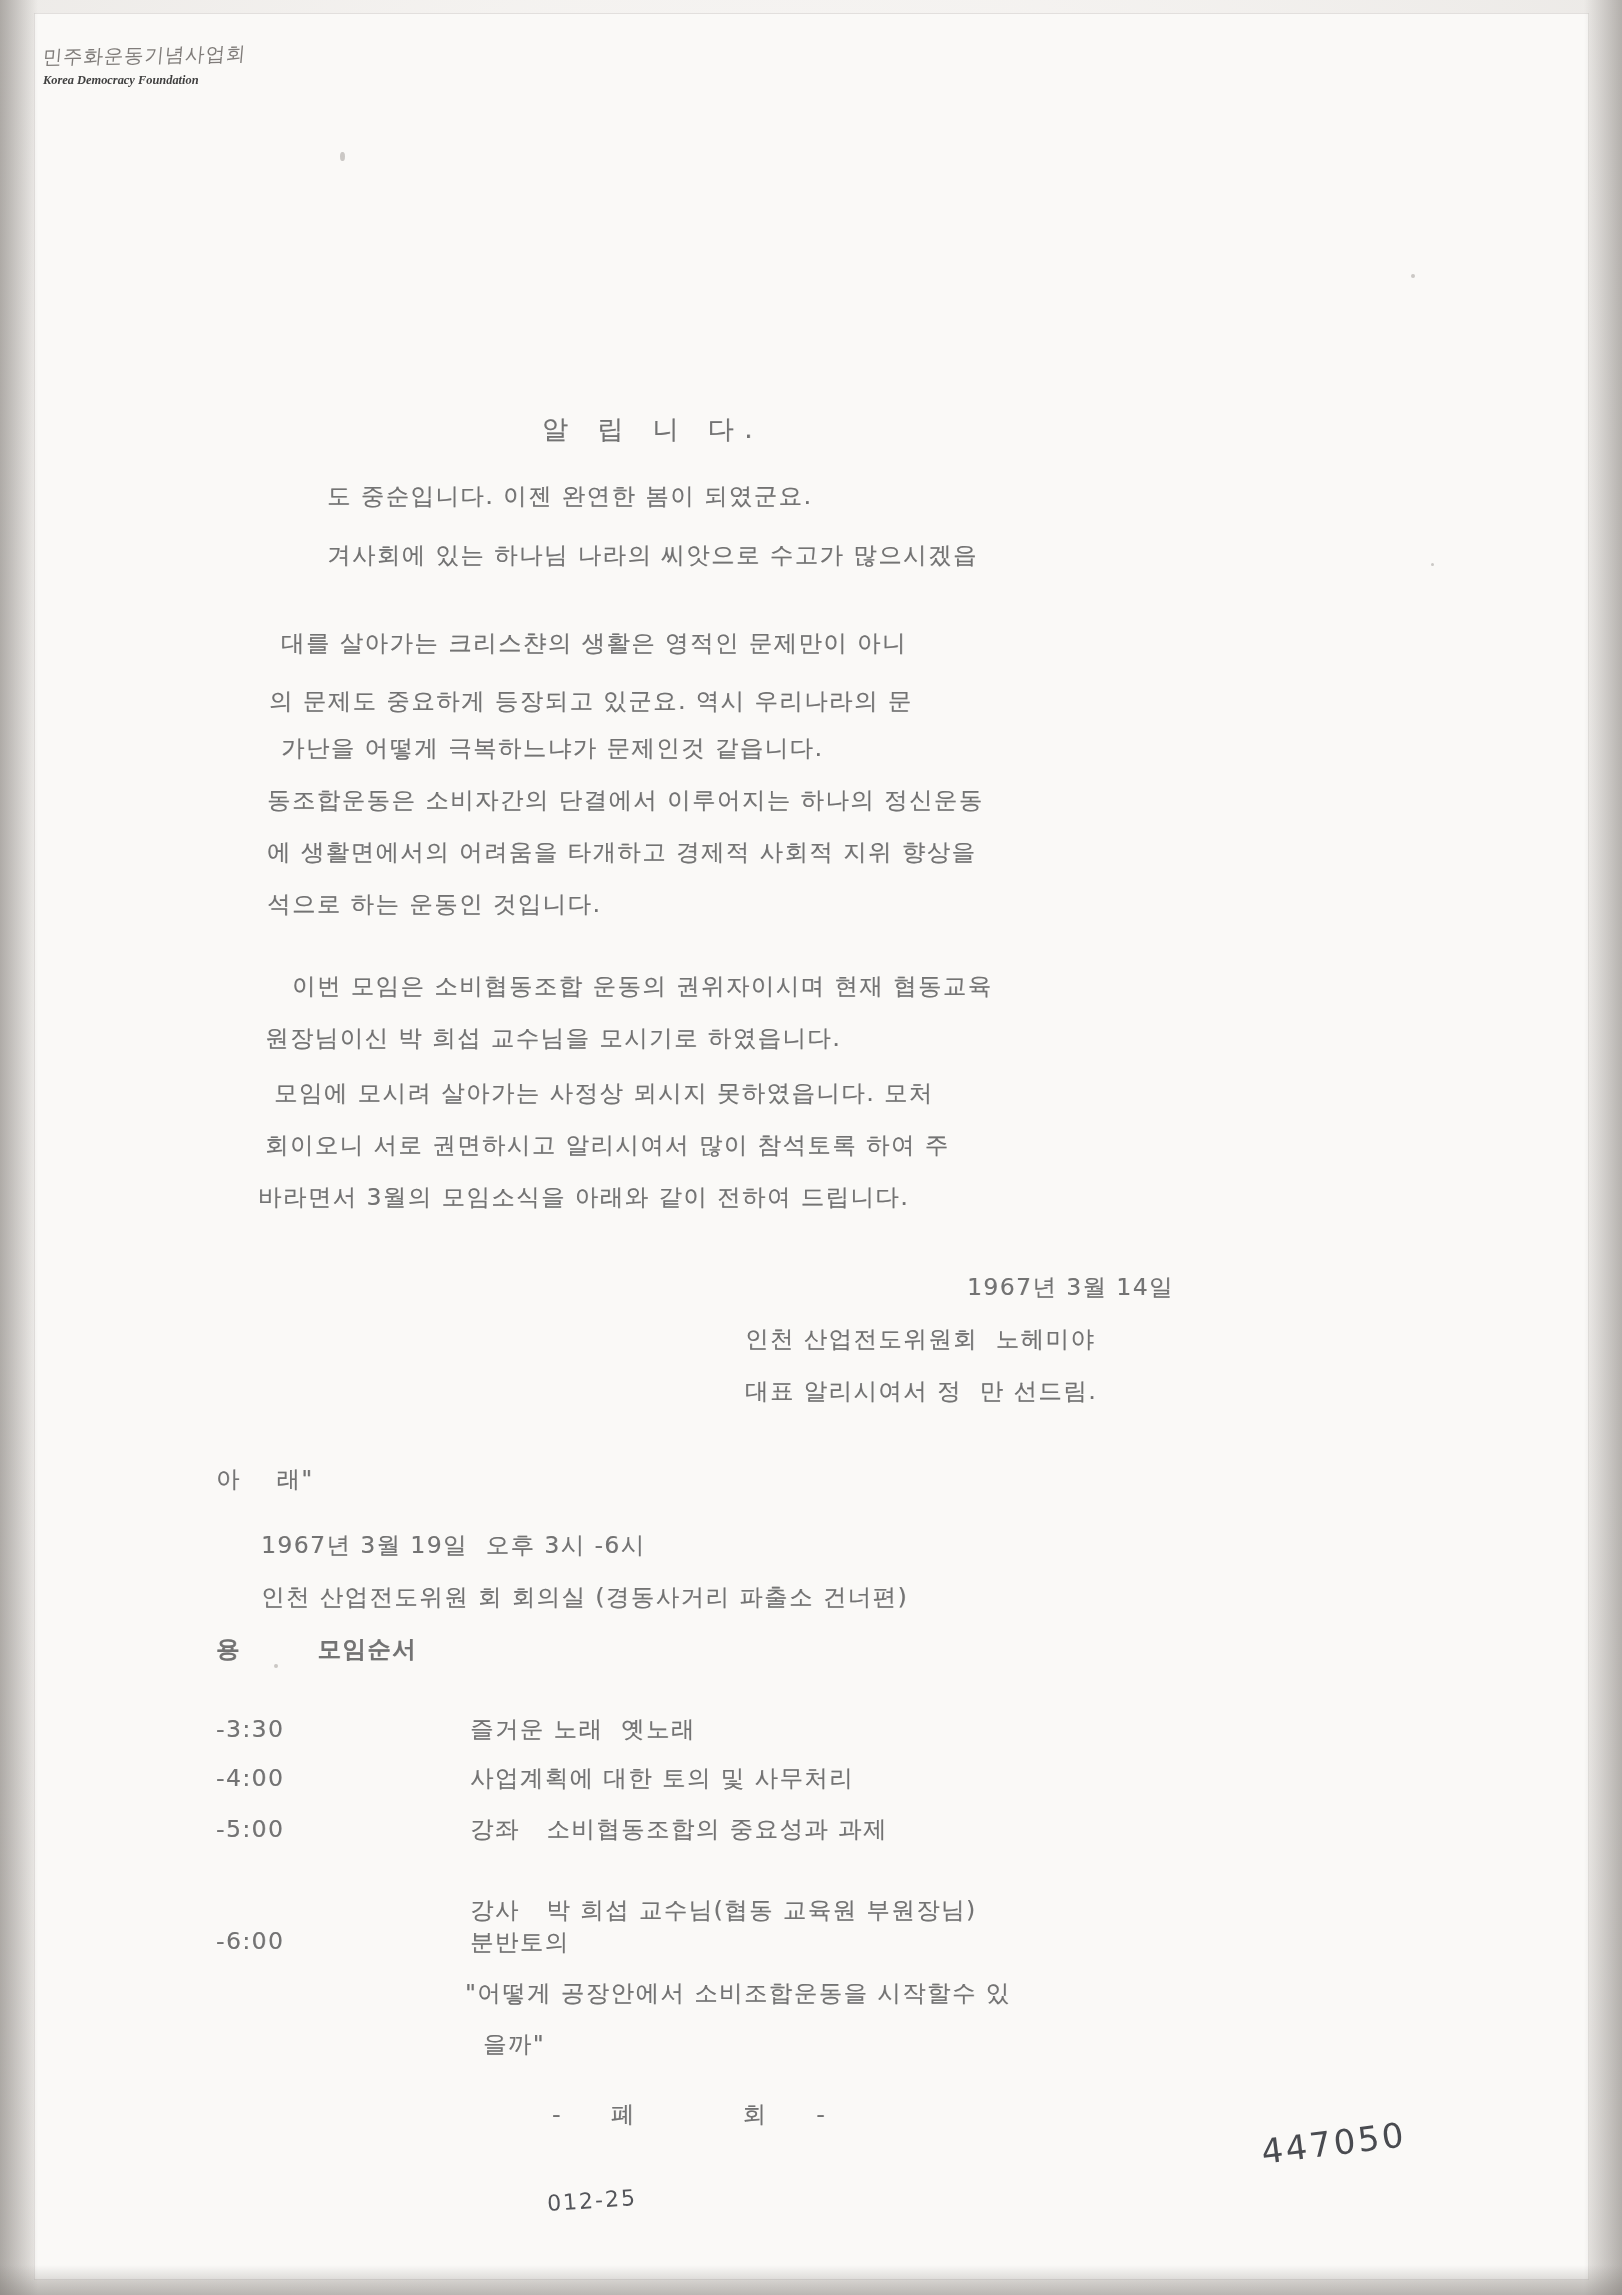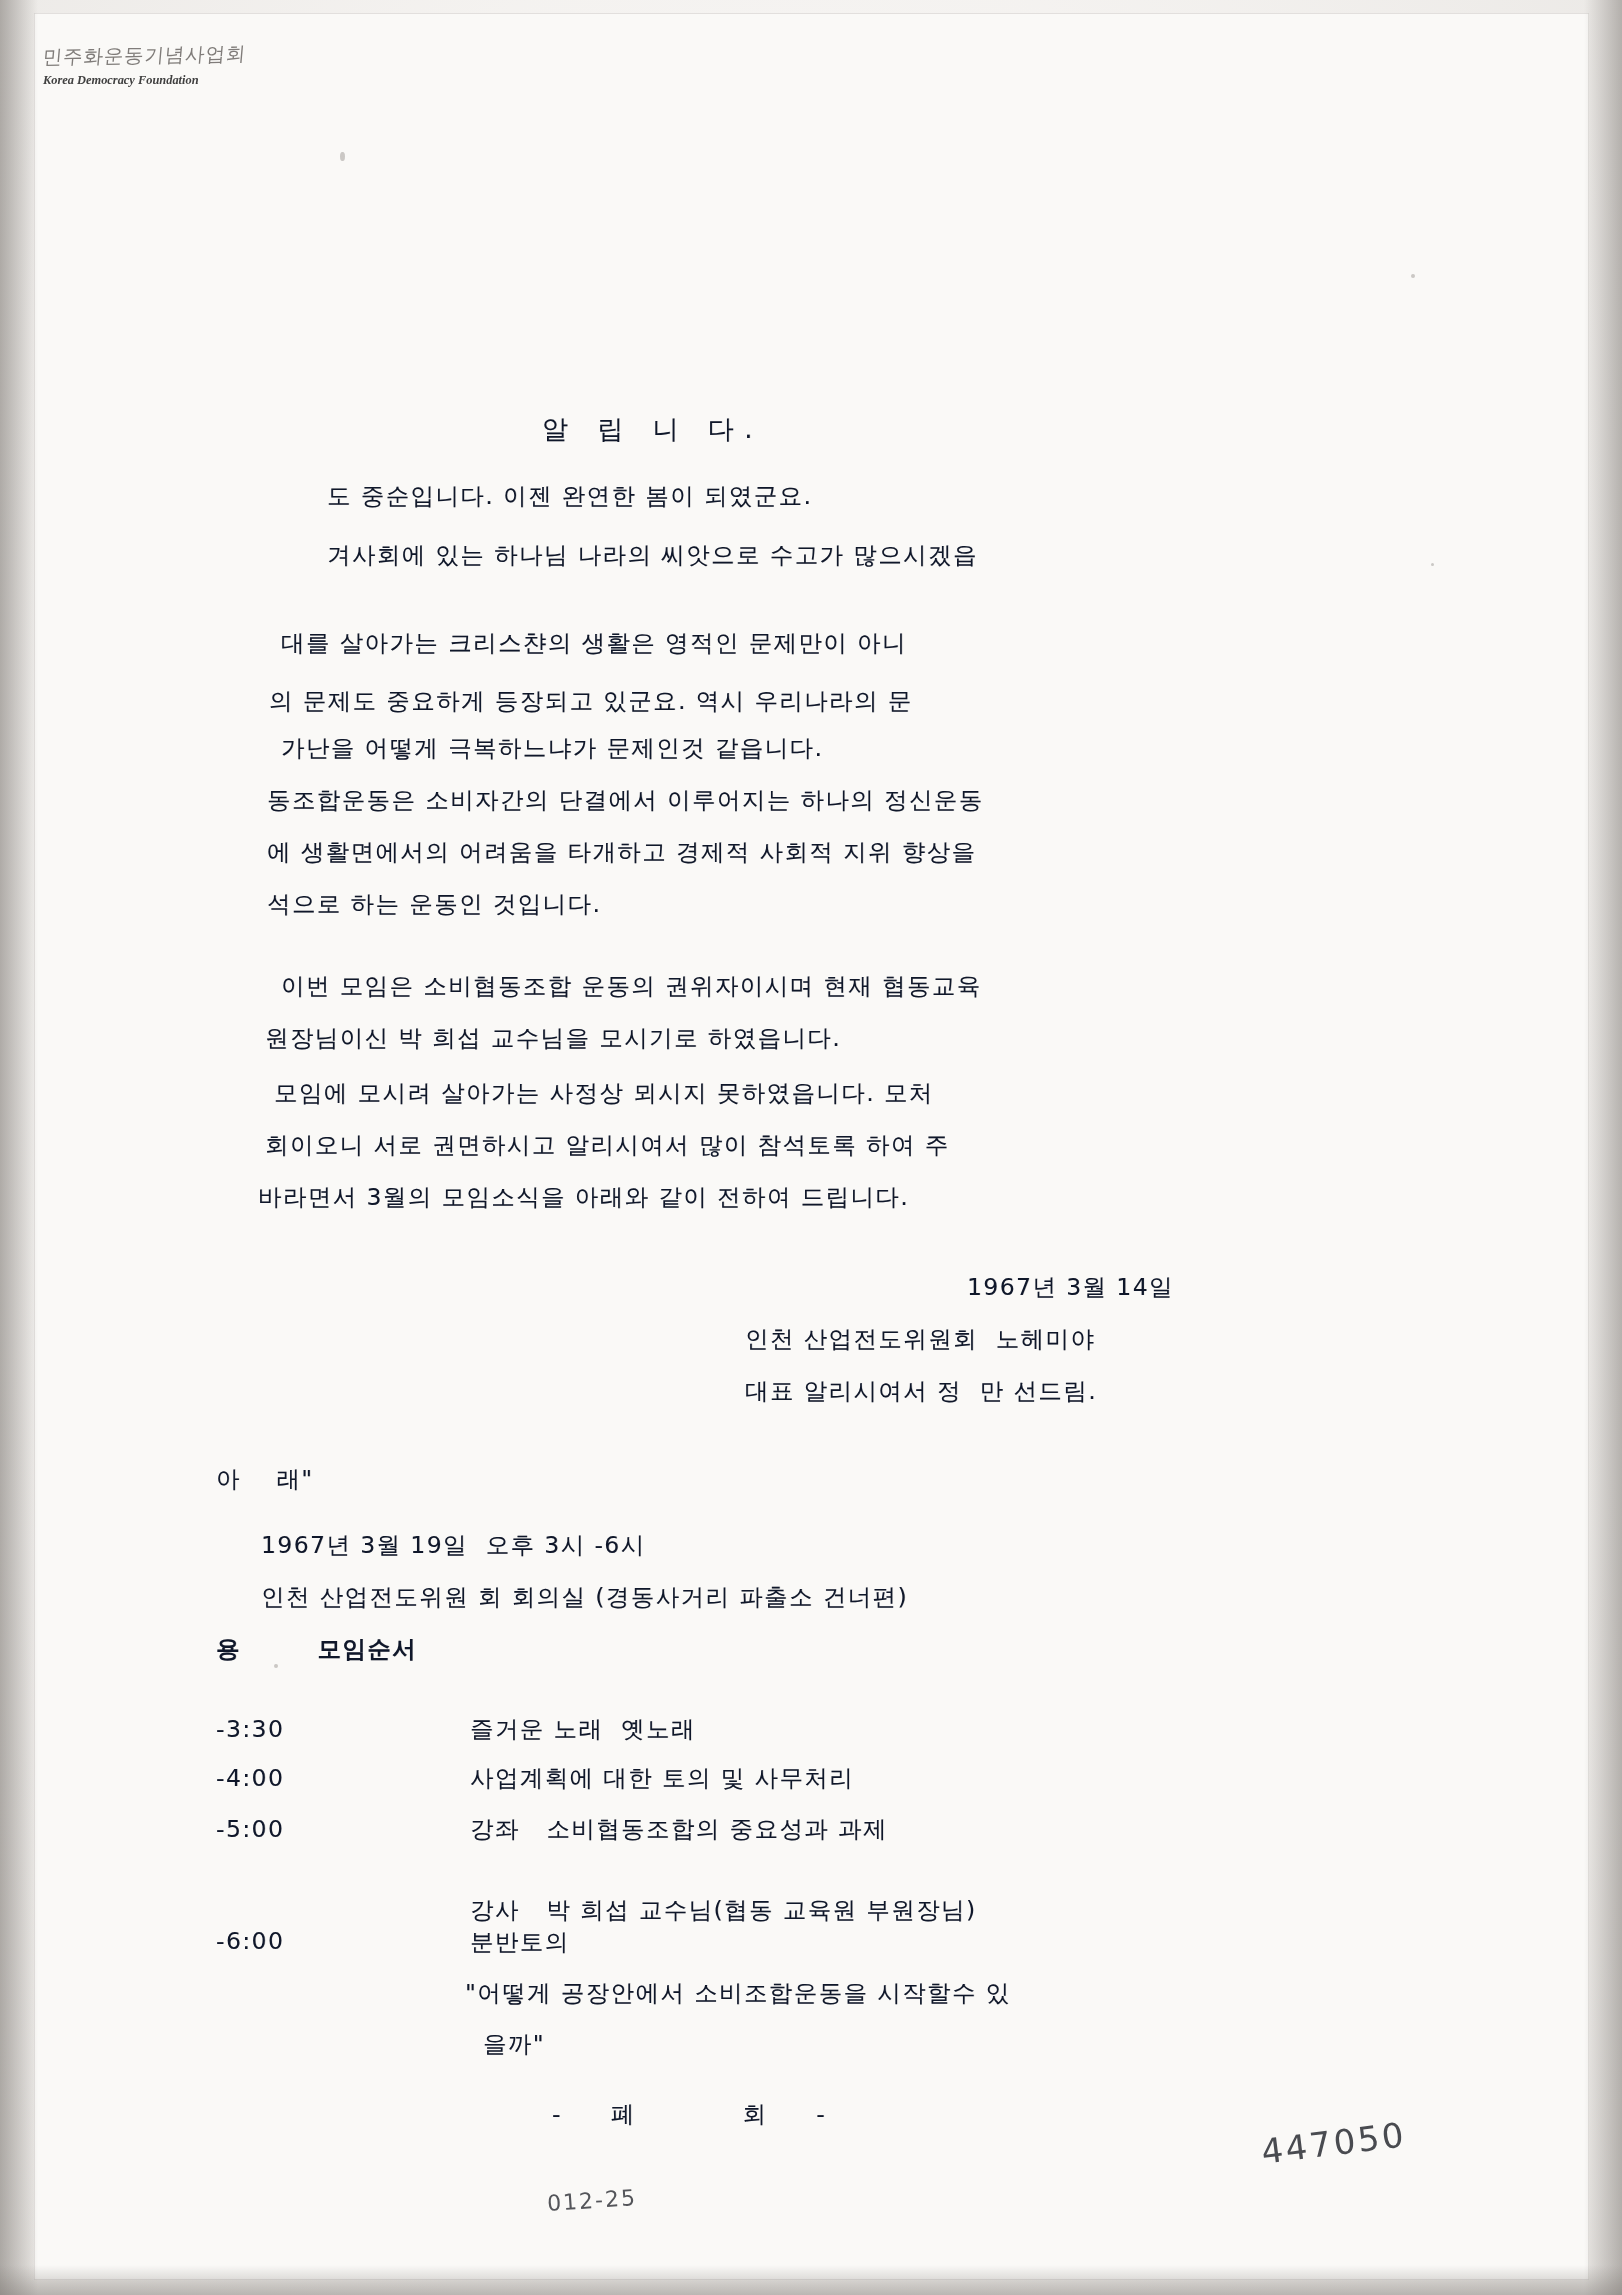--- a/index.html
+++ b/index.html
@@ -90,21 +90,21 @@
     width: 1623px;
     height: 2295px;
     color: #1d1f24;
   }
   .ln {
     position: absolute;
     white-space: pre;
     font-family: "DejaVu Sans", sans-serif;
     font-size: 23.5px;
     letter-spacing: 1.4px;
-    color: #0f172a;
+    color: #737373;
     text-shadow: 0.4px 0.3px 0 rgba(40,40,45,0.30);
   }
   .title {
     font-size: 26px;
     letter-spacing: 10.5px;
   }
 
   
   .hand {
     position: absolute;
@@ -149,21 +149,21 @@
     <div class="ln" style="left:327px; top:480px;">도 중순입니다. 이젠 완연한 봄이 되였군요.</div>
     <div class="ln" style="left:327px; top:539px;">겨사회에 있는 하나님 나라의 씨앗으로 수고가 많으시겠읍</div>
 
     <div class="ln" style="left:281px; top:627px;">대를 살아가는 크리스챤의 생활은 영적인 문제만이 아니</div>
     <div class="ln" style="left:269px; top:685px;">의 문제도 중요하게 등장되고 있군요. 역시 우리나라의 문</div>
     <div class="ln" style="left:281px; top:732px;">가난을 어떻게 극복하느냐가 문제인것 같읍니다.</div>
     <div class="ln" style="left:267px; top:784px;">동조합운동은 소비자간의 단결에서 이루어지는 하나의 정신운동</div>
     <div class="ln" style="left:267px; top:836px;">에 생활면에서의 어려움을 타개하고 경제적 사회적 지위 향상을</div>
     <div class="ln" style="left:267px; top:888px;">석으로 하는 운동인 것입니다.</div>
 
-    <div class="ln" style="left:281px; top:970px;">이번 모임은 소비협동조합 운동의 권위자이시며 현재 협동교육</div>
+    <div class="ln" style="left:292px; top:970px;">이번 모임은 소비협동조합 운동의 권위자이시며 현재 협동교육</div>
     <div class="ln" style="left:265px; top:1022px;">원장님이신 박 희섭 교수님을 모시기로 하였읍니다.</div>
     <div class="ln" style="left:274px; top:1077px;">모임에 모시려 살아가는 사정상 뫼시지 못하였읍니다. 모처</div>
     <div class="ln" style="left:265px; top:1129px;">회이오니 서로 권면하시고 알리시여서 많이 참석토록 하여 주</div>
     <div class="ln" style="left:258px; top:1181px;">바라면서 3월의 모임소식을 아래와 같이 전하여 드립니다.</div>
 
     <div class="ln" style="left:967px; top:1271px;">1967년 3월 14일</div>
     <div class="ln" style="left:745px; top:1323px;">인천 산업전도위원회  노헤미야</div>
     <div class="ln" style="left:745px; top:1375px;">대표 알리시여서 정  만 선드림.</div>
 
     <div class="ln" style="left:216px; top:1463px;">아    래"</div>

